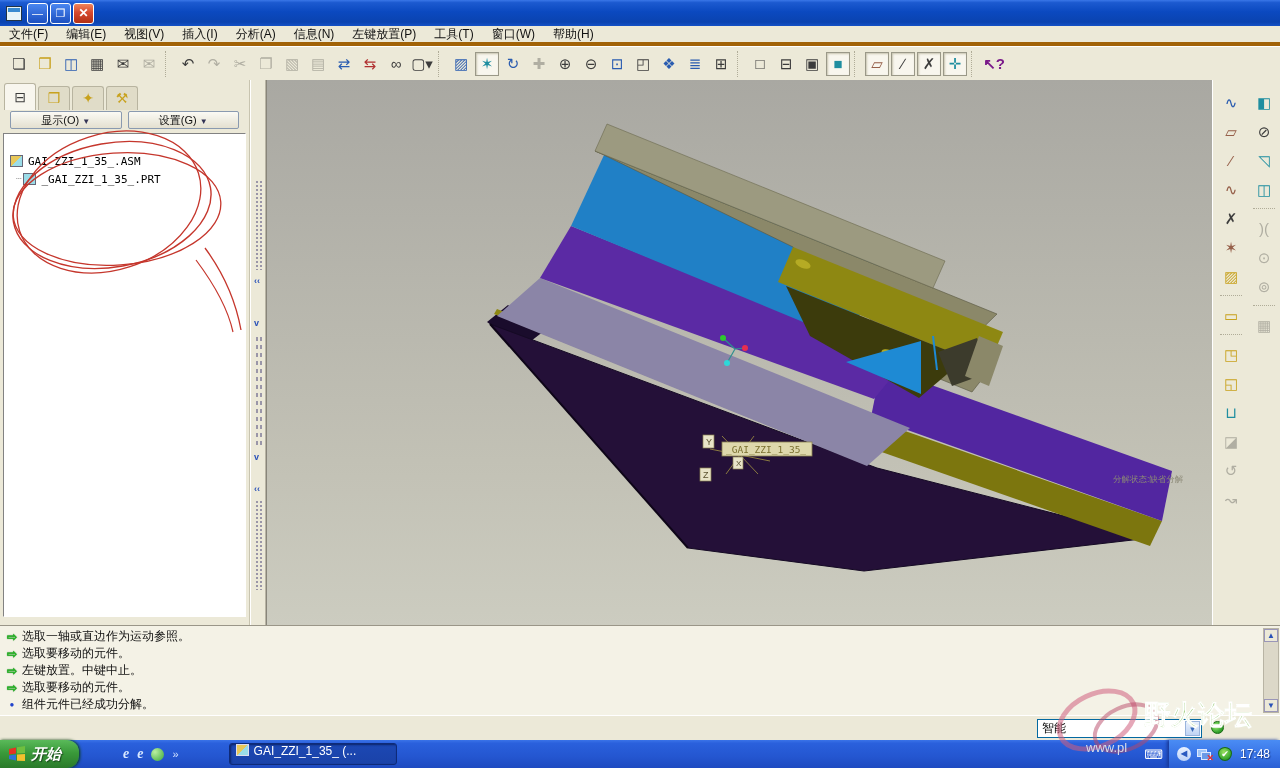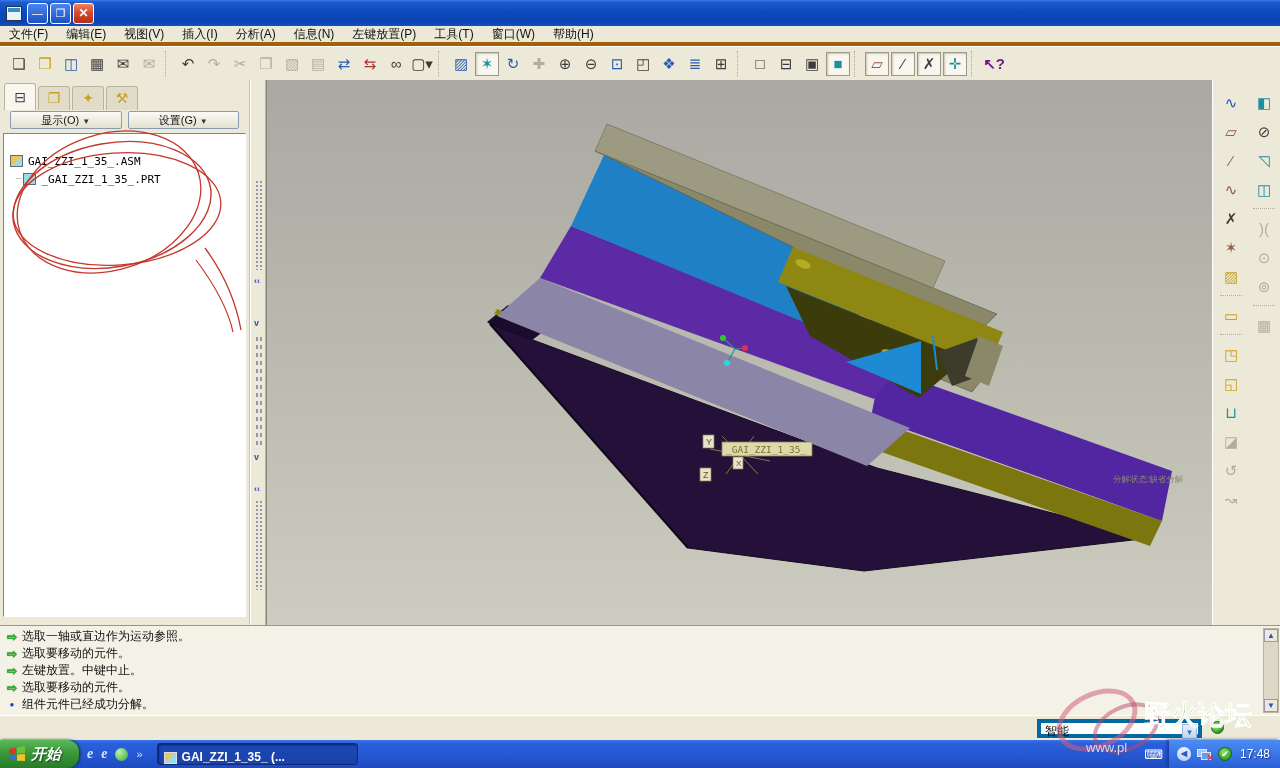--- a/index.html
+++ b/index.html
@@ -84,41 +84,41 @@
   .mrow{height:17px;display:flex;align-items:center;white-space:nowrap;}
   .mb{width:16px;text-align:center;font-weight:bold;margin-right:2px;}
   .mb.arrow{color:#28b828;text-shadow:0 0 1px #0a6a0a;}
   .mb.dot{color:#2244cc;font-size:8px;}
   .msgsb{position:absolute;right:1px;top:2px;bottom:2px;width:16px;background:#dcd8c8;border:1px solid #b8b4a4;}
   .sbtn{position:absolute;left:0;width:14px;height:13px;background:#ece9d8;border:1px solid #9a96b8;
     color:#2a52b8;font-size:8px;text-align:center;line-height:12px;}
 
   
   .statusbar{position:absolute;left:0;top:715px;width:1280px;height:25px;background:#ece9d8;border-top:1px solid #fff;}
-  .filterbox{position:absolute;right:78px;top:3px;width:165px;height:19px;background:#fff;border:4px solid #0369a1;
+  .filterbox{position:absolute;right:78px;top:3px;width:165px;height:19px;background:#fff;border:1px solid #0369a1;
     font-size:12px;color:#000;line-height:17px;padding-left:4px;}
   .filterarrow{position:absolute;right:1px;top:1px;width:15px;height:15px;background:linear-gradient(#e8f0fc,#c0d4f4);
     border:1px solid #9ab4dc;color:#3a6aba;font-size:9px;text-align:center;line-height:14px;}
   .glight{position:absolute;right:56px;top:5px;width:13px;height:13px;border-radius:50%;
     background:radial-gradient(circle at 4px 4px,#a8f080,#3aa830 60%,#1a7a18);border:1px solid #156a12;}
 
   
   .taskbar{position:absolute;left:0;top:740px;width:1280px;height:28px;
-    background:linear-gradient(180deg,#3a73e8 0%,#2a60dc 12%,#2456d0 60%,#1e4ac0 100%);display:flex;align-items:center;}
+    background:linear-gradient(180deg,#3a73e8 0%,#2a60dc 12%,#2456d0 60%,#1e4ac0 100%);display:flex;align-items:center;gap:36px;}
   .startbtn{height:28px;padding:0 18px 0 8px;display:flex;align-items:center;gap:5px;
     background:linear-gradient(180deg,#5aba5a,#3a9a3a 45%,#2a7a2a);border-radius:0 12px 12px 0;
     box-shadow:1px 0 3px #0a3a0a;color:#fff;font-weight:bold;font-style:italic;font-size:15px;text-shadow:1px 1px 1px #1a4a1a;}
   .ql{display:flex;align-items:center;gap:8px;padding:0 8px;color:#fff;}
   .qli{font-size:14px;font-weight:bold;}
   .qe{color:#d8e8ff;font-family:"Liberation Serif",serif;font-style:italic;}
   .qg{width:13px;height:13px;border-radius:50%;background:radial-gradient(circle at 4px 4px,#baf0a0,#3aa83a);display:inline-block;}
   .qmore{color:#cfe0ff;font-size:11px;}
-  .taskbtn{height:22px;margin-left:6px;width:201px;display:flex;align-items:flex-end;gap:5px;padding:0 6px;
+  .taskbtn{height:22px;margin-left:6px;width:168px;display:flex;align-items:flex-start;gap:5px;padding:0 6px;
     background:linear-gradient(#1c48b4,#1a42a8);border:1px solid #0e2a78;border-radius:3px;
-    box-shadow:inset 1px 1px 2px #0c2468;color:#fff;font-size:12px;white-space:nowrap;overflow:hidden;font-weight:bold;}
+    box-shadow:inset 1px 1px 2px #0c2468;color:#fff;font-size:12px;white-space:nowrap;overflow:hidden;}
   .tbicon{width:13px;height:12px;background:linear-gradient(135deg,#e8c85a 50%,#9adce8 50%);border:1px solid #dde;flex:0 0 auto;}
   .tray{margin-left:auto;display:flex;align-items:center;height:28px;}
   .kbd{color:#fff;font-size:13px;margin-right:6px;}
   .traypanel{height:28px;display:flex;align-items:center;gap:6px;padding:0 10px 0 8px;
     background:linear-gradient(180deg,#4a8cf4 0%,#3a76e8 50%,#2a5fd4 100%);box-shadow:-2px 0 3px #1a3a9a;}
   .chev{width:14px;height:14px;border-radius:50%;background:linear-gradient(#eaf2ff,#bcd2f8);color:#2a5ac0;
     font-size:8px;text-align:center;line-height:14px;font-weight:bold;}
   .netic{position:relative;width:15px;height:13px;}
   .netscr{position:absolute;left:0;top:1px;width:10px;height:8px;background:#9ec4f8;border:1px solid #dde8ff;}
   .netscr2{position:absolute;left:4px;top:4px;width:10px;height:8px;background:#6a9ae8;border:1px solid #dde8ff;}

